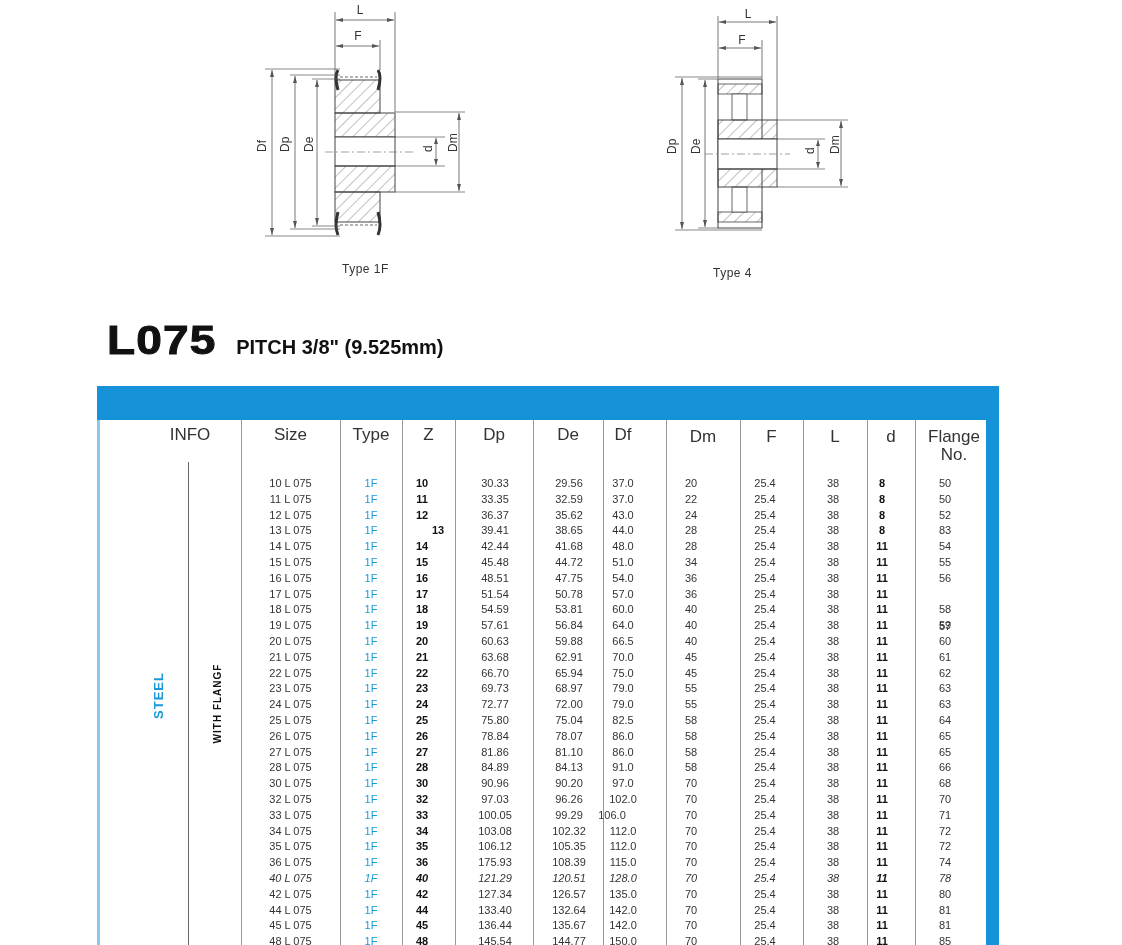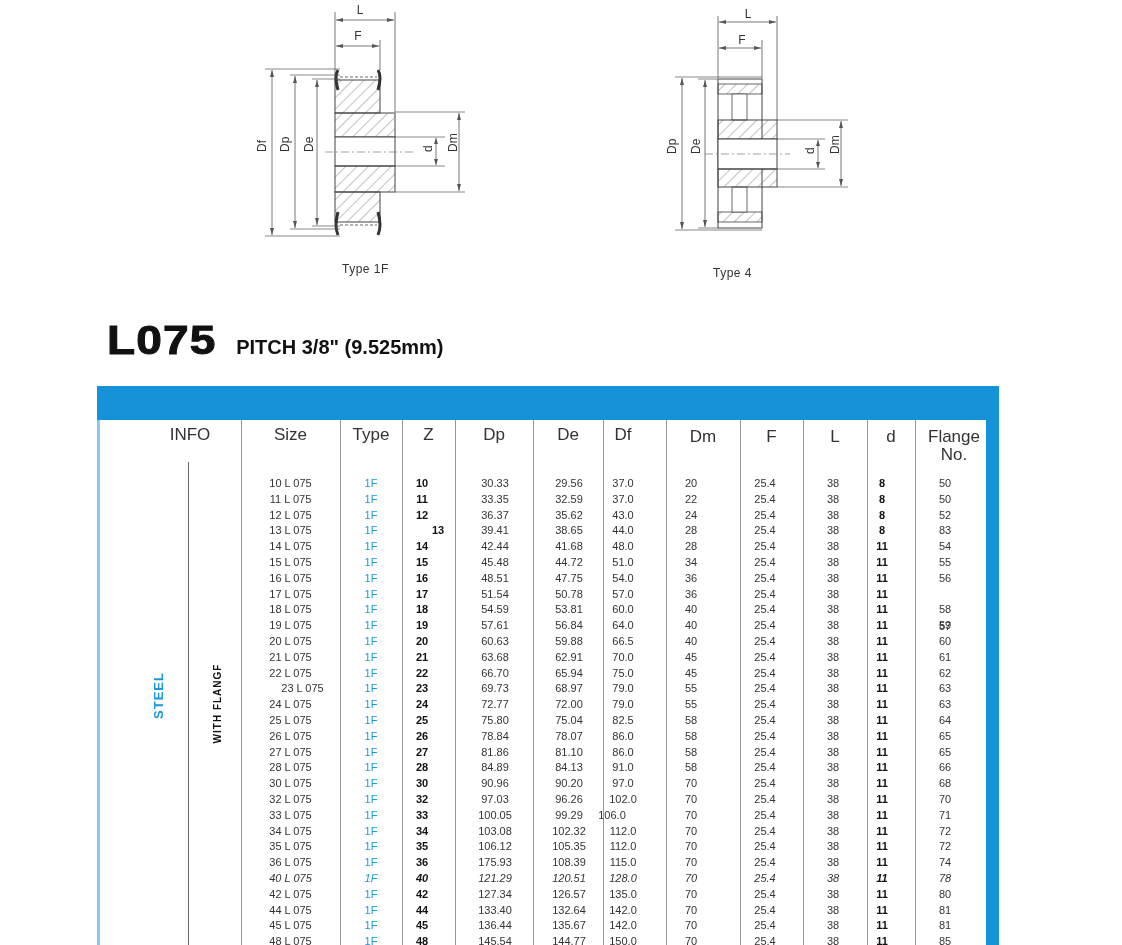--- a/index.html
+++ b/index.html
@@ -373,21 +373,21 @@
           <div class="cell dp" style="left: 355px; width: 80px;">66.70</div>
           <div class="cell de" style="left: 433px; width: 72px;">65.94</div>
           <div class="cell df" style="left: 503px; width: 40px;">75.0</div>
           <div class="cell dm" style="left: 566px; width: 50px;">45</div>
           <div class="cell f" style="left: 640px; width: 50px;">25.4</div>
           <div class="cell l" style="left: 703px; width: 60px;">38</div>
           <div class="cell d b" style="left: 767px; width: 30px;">11</div>
           <div class="cell flange" style="left: 815px; width: 60px;">62</div>
         </div>
         <div class="row" style="top: 205.4px;">
-          <div class="cell size" style="left: 130px; width: 99px; padding-left: 23px;">23 L 075</div>
+          <div class="cell size" style="left: 141px; width: 99px;">23 L 075</div>
           <div class="cell type" style="left: 240px; width: 62px;">1F</div>
           <div class="cell z b" style="left: 302px; width: 40px;">23</div>
           <div class="cell dp" style="left: 355px; width: 80px;">69.73</div>
           <div class="cell de" style="left: 433px; width: 72px;">68.97</div>
           <div class="cell df" style="left: 503px; width: 40px;">79.0</div>
           <div class="cell dm" style="left: 566px; width: 50px;">55</div>
           <div class="cell f" style="left: 640px; width: 50px;">25.4</div>
           <div class="cell l" style="left: 703px; width: 60px;">38</div>
           <div class="cell d b" style="left: 767px; width: 30px;">11</div>
           <div class="cell flange" style="left: 815px; width: 60px;">63</div>

